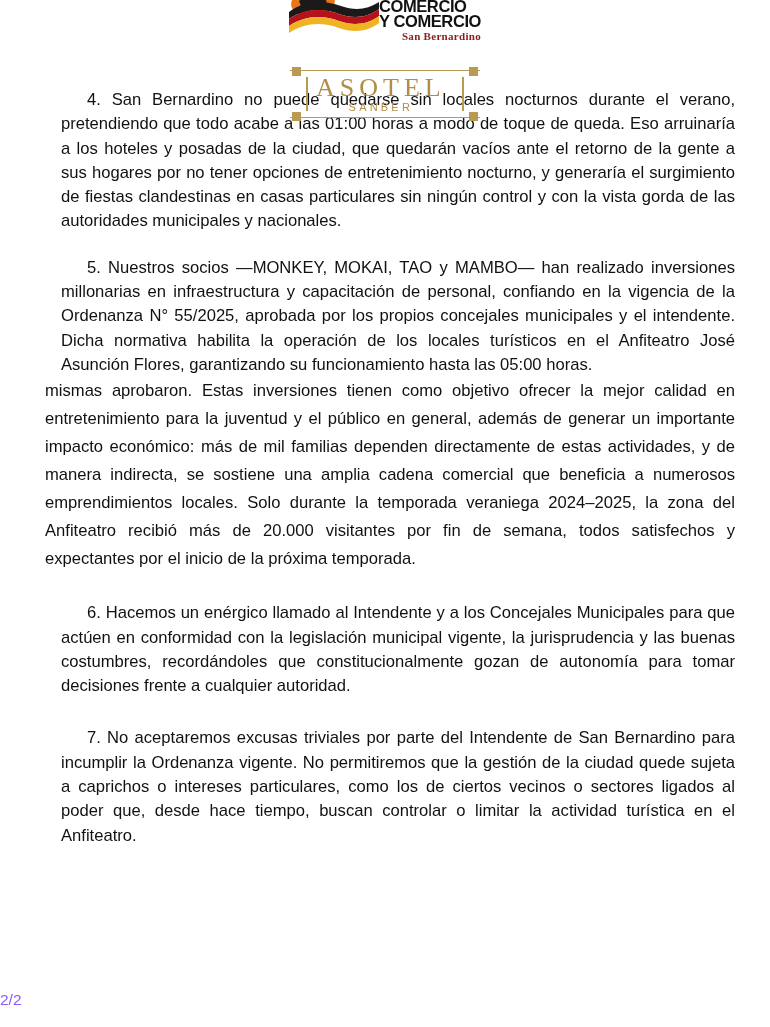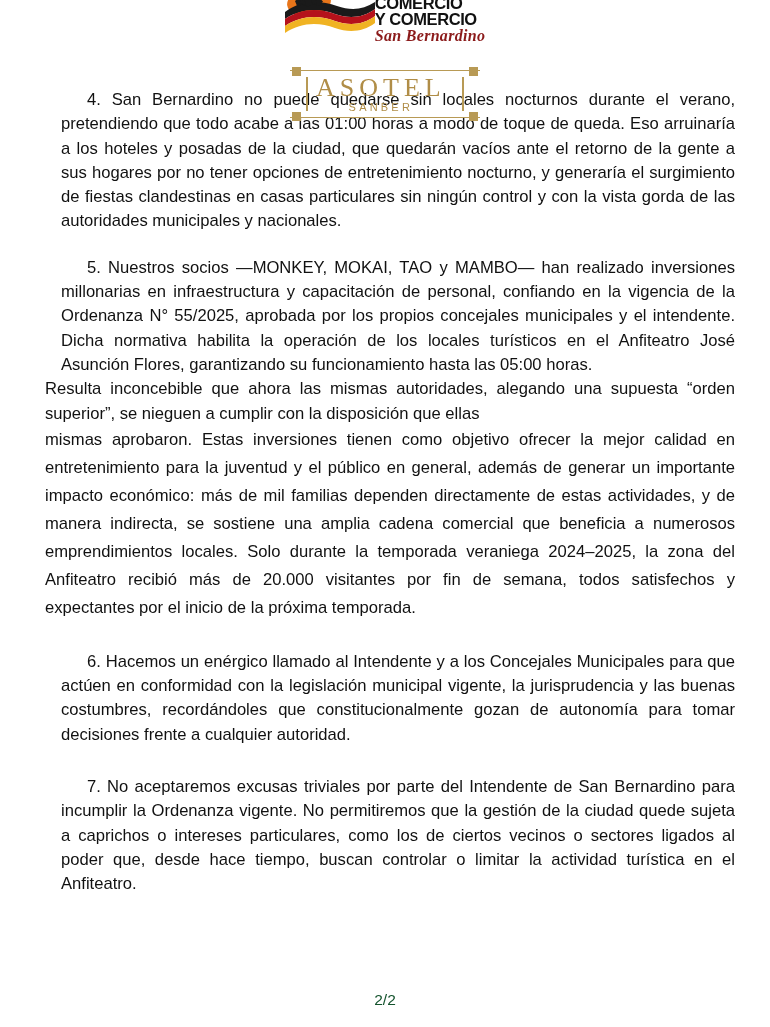--- a/index.html
+++ b/index.html
@@ -79,23 +79,22 @@
   .ccyt-text .l {
     font-family: "Liberation Sans", sans-serif;
     font-weight: bold;
     font-size: 16.5px;
     letter-spacing: -0.4px;
     color: #111111;
     white-space: nowrap;
   }
   .ccyt-text .script {
     font-family: "Liberation Serif", serif;
-    font-style: italic;
     font-weight: bold;
-    font-size: 16px;
+    font-size: 11px;
     color: #8B1A1A;
     text-align: right;
     margin-top: 1px;
     letter-spacing: 0.3px;
   }
 
   
   .logo-asotel {
     position: relative;
     width: 190px;
@@ -172,23 +171,22 @@
   .gap-lg { height: 28px; }
 
   
   .para.loose { line-height: 28px; }
 
   .page-number {
     position: absolute;
     left: 0;
     right: 0;
     bottom: 18px;
-    text-align: center;
     font-size: 15.5px;
-    color: #14532d;
+    color: #8b5cf6;
   }
 </style>
 </head>
 <body>
 
 <div class="page-header">
 
   <div class="logo-ccyt">
     <div class="ccyt-mark">
       <div class="blob"></div>
@@ -228,21 +226,20 @@
 </div>
 
 <div class="doc-body">
 
   <p class="para indent">4. San Bernardino no puede quedarse sin locales nocturnos durante el verano, pretendiendo que todo acabe a las 01:00 horas a modo de toque de queda. Eso arruinaría a los hoteles y posadas de la ciudad, que quedarán vacíos ante el retorno de la gente a sus hogares por no tener opciones de entretenimiento nocturno, y generaría el surgimiento de fiestas clandestinas en casas particulares sin ningún control y con la vista gorda de las autoridades municipales y nacionales.</p>
 
   <div class="gap-md"></div>
 
   <p class="para indent">5. Nuestros socios —MONKEY, MOKAI, TAO y MAMBO— han realizado inversiones millonarias en infraestructura y capacitación de personal, confiando en la vigencia de la Ordenanza N° 55/2025, aprobada por los propios concejales municipales y el intendente. Dicha normativa habilita la operación de los locales turísticos en el Anfiteatro José Asunción Flores, garantizando su funcionamiento hasta las 05:00 horas.</p>
 
-  <p class="para">Resulta inconcebible que ahora las mismas autoridades, alegando una supuesta “orden superior”, se nieguen a cumplir con la disposición que ellas</p>
 
   <p class="para loose">mismas aprobaron. Estas inversiones tienen como objetivo ofrecer la mejor calidad en entretenimiento para la juventud y el público en general, además de generar un importante impacto económico: más de mil familias dependen directamente de estas actividades, y de manera indirecta, se sostiene una amplia cadena comercial que beneficia a numerosos emprendimientos locales. Solo durante la temporada veraniega 2024–2025, la zona del Anfiteatro recibió más de 20.000 visitantes por fin de semana, todos satisfechos y expectantes por el inicio de la próxima temporada.</p>
 
   <div class="gap-lg"></div>
 
   <p class="para indent">6. Hacemos un enérgico llamado al Intendente y a los Concejales Municipales para que actúen en conformidad con la legislación municipal vigente, la jurisprudencia y las buenas costumbres, recordándoles que constitucionalmente gozan de autonomía para tomar decisiones frente a cualquier autoridad.</p>
 
   <div class="gap-lg"></div>
 
   <p class="para indent">7. No aceptaremos excusas triviales por parte del Intendente de San Bernardino para incumplir la Ordenanza vigente. No permitiremos que la gestión de la ciudad quede sujeta a caprichos o intereses particulares, como los de ciertos vecinos o sectores ligados al poder que, desde hace tiempo, buscan controlar o limitar la actividad turística en el Anfiteatro.</p>

